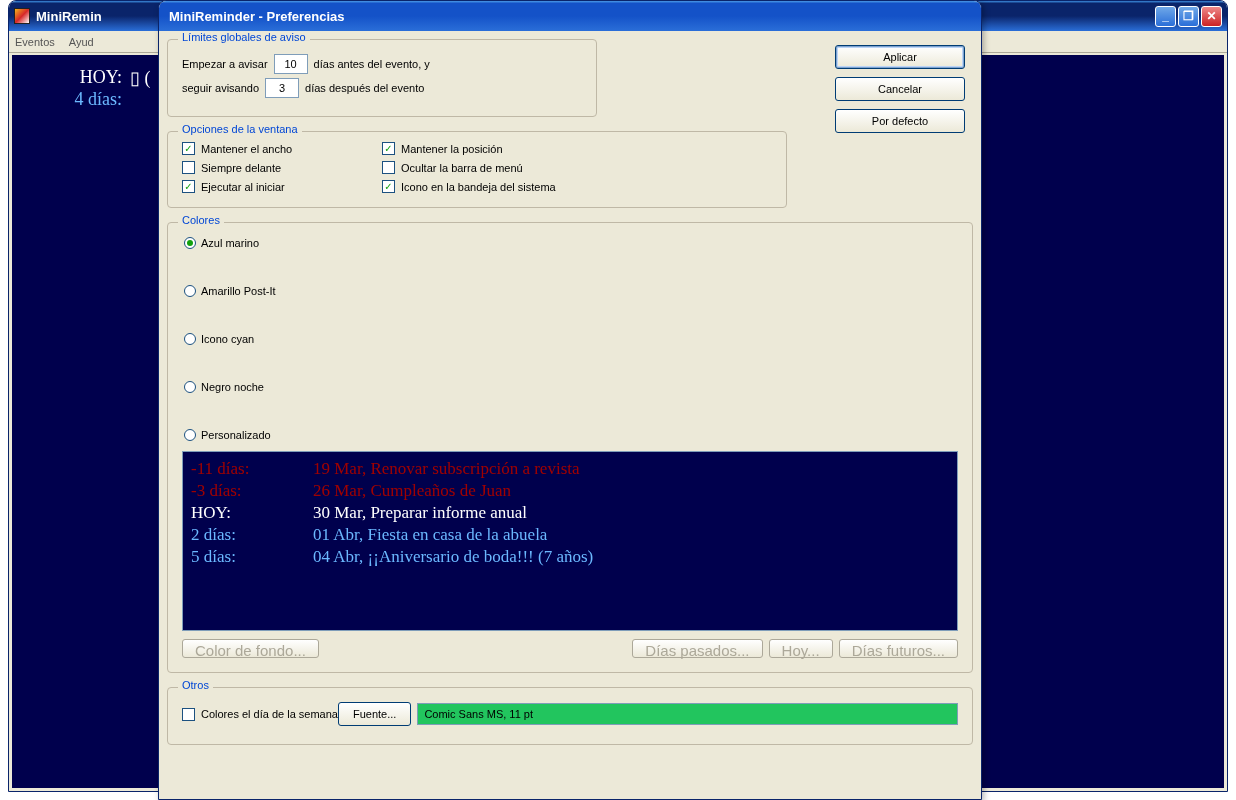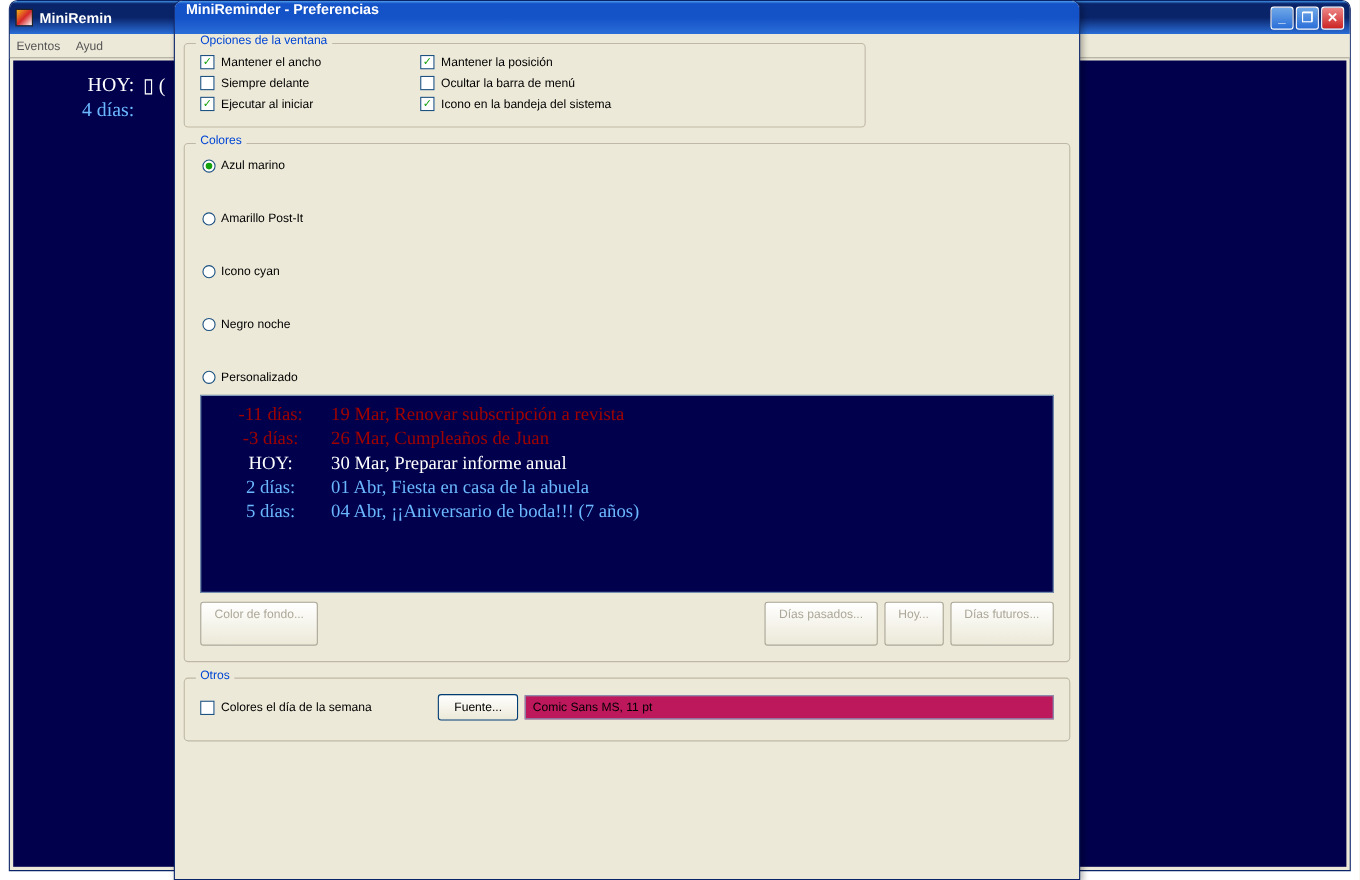--- a/index.html
+++ b/index.html
@@ -81,21 +81,21 @@
     height: 800px;
     background: #ece9d8;
     border: 1px solid #0a246a;
     border-radius: 8px 8px 0 0;
     box-shadow: 2px 2px 6px rgba(0,0,0,0.3);
   }
   .dialog-titlebar {
     height: 30px;
     background: linear-gradient(to bottom, #4a9ae8 0%, #1452c8 8%, #1452c8 50%, #2a6ed8 100%);
     border-radius: 7px 7px 0 0;
-    display: flex; 
+    display: flex; align-items: center;
     color: #fff; font-weight: bold;
     padding: 0 10px;
     font-size: 13px;
   }
   .dialog-body {
     position: absolute;
     left: 8px; right: 8px; top: 38px; bottom: 8px;
   }
   .fieldset {
     border: 1px solid #bfb8a6;
@@ -171,54 +171,53 @@
   .preview {
     background: #00004d;
     border: 1px solid #7f9db9;
     height: 180px;
     overflow: hidden;
     padding: 6px 0;
     font-family: "Comic Sans MS", cursive;
     font-size: 17px;
   }
   .preview .prow { display: flex; padding: 1px 8px; }
-  .preview .plabel { width: 110px; text-align: center; margin-right: 0; }
+  .preview .plabel { width: 110px; text-align: left; margin-right: 12px; }
   .c-past { color: #a00000; }
   .c-today { color: #fff; }
   .c-future { color: #6bb8ff; }
 
   .color-btn-row { display:flex; gap: 6px; margin-top: 8px; justify-content: flex-start; }
   .small-btn {
-    height: 40px;
+    height: 19px;
     padding: 0 12px;
     border: 1px solid #aca899;
     background: linear-gradient(to bottom,#fff,#ece9d8);
     border-radius: 3px;
     color: #aca899;
     line-height: 22px;
-    font-size: 11px;
+    font-size: 15px;
   }
   .spacer { flex:1; }
 
   .font-box {
     flex:1;
     height: 22px;
     border: 1px solid #7f9db9;
-    background: #be185d;
+    background: #22c55e;
     padding: 0 6px;
     line-height: 20px;
     margin-left: 6px;
   }
   .font-btn {
     height: 24px; padding: 0 14px;
     border: 1px solid #003c74;
     background: linear-gradient(to bottom,#fff,#ece9d8);
     border-radius: 3px;
     line-height: 22px;
-    margin-left: 60px;
   }
 </style>
 </head>
 <body>
 
 <div class="main-window">
   <div class="main-titlebar">
     <span class="app-icon"></span>
     <span class="title-text">MiniRemin</span>
     <span class="win-btn min">_</span>
@@ -240,23 +239,41 @@
     </div>
   </div>
 </div>
 
 <div class="dialog">
   <div class="dialog-titlebar">
     <span>MiniReminder - Preferencias</span>
   </div>
   <div class="dialog-body">
 
+    <div class="right-buttons">
+      <div class="btn default-btn">Aplicar</div>
+      <div class="btn">Cancelar</div>
+      <div class="btn">Por defecto</div>
+    </div>
 
     <div class="left-col">
 
+      <div class="fieldset" style="width:430px;">
+        <span class="legend">Límites globales de aviso</span>
+        <div class="row">
+          <span>Empezar a avisar</span>
+          <input class="num-input" value="10" style="">
+          <span>días antes del evento, y</span>
+        </div>
+        <div class="row">
+          <span>seguir avisando</span>
+          <input class="num-input" value="3" style="">
+          <span>días después del evento</span>
+        </div>
+      </div>
 
       <div class="fieldset" style="width:620px;">
         <span class="legend">Opciones de la ventana</span>
         <div class="checkrow-grid" id="winopts-grid">
             <div class="check">
               <span class="checkbox">✓</span>
               <span>Mantener el ancho</span>
             </div>
             <div class="check">
               <span class="checkbox">✓</span>

